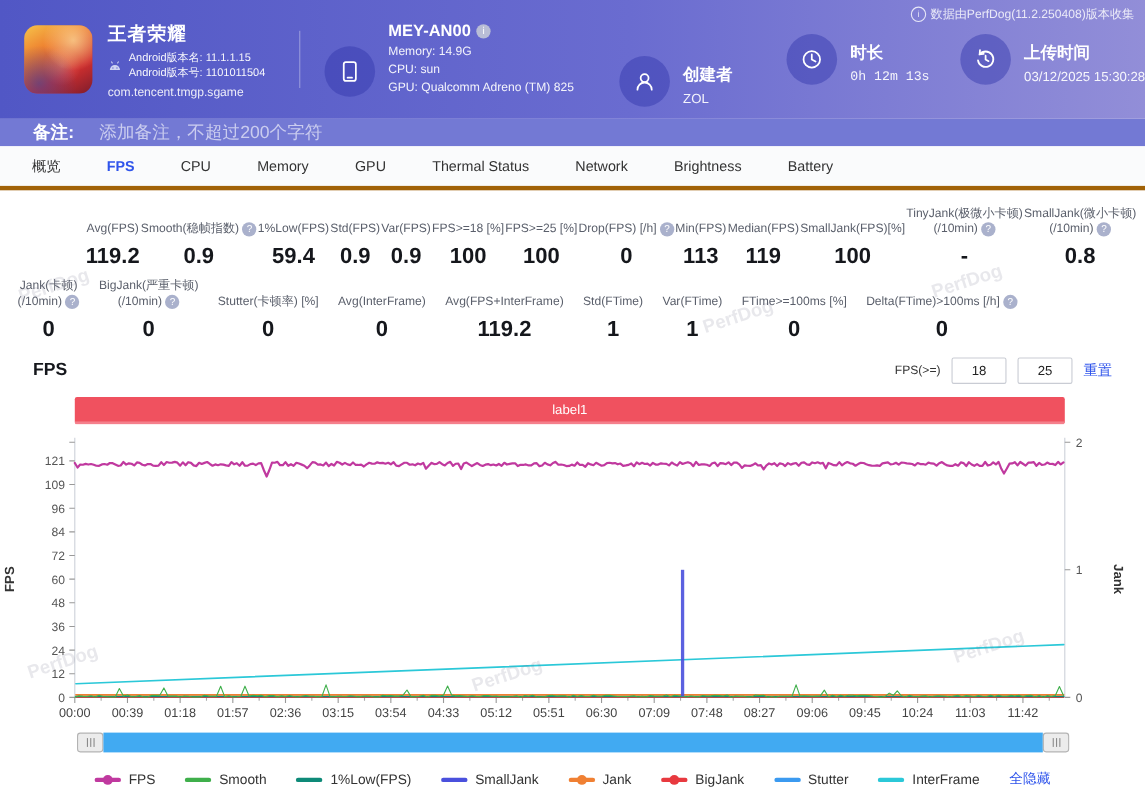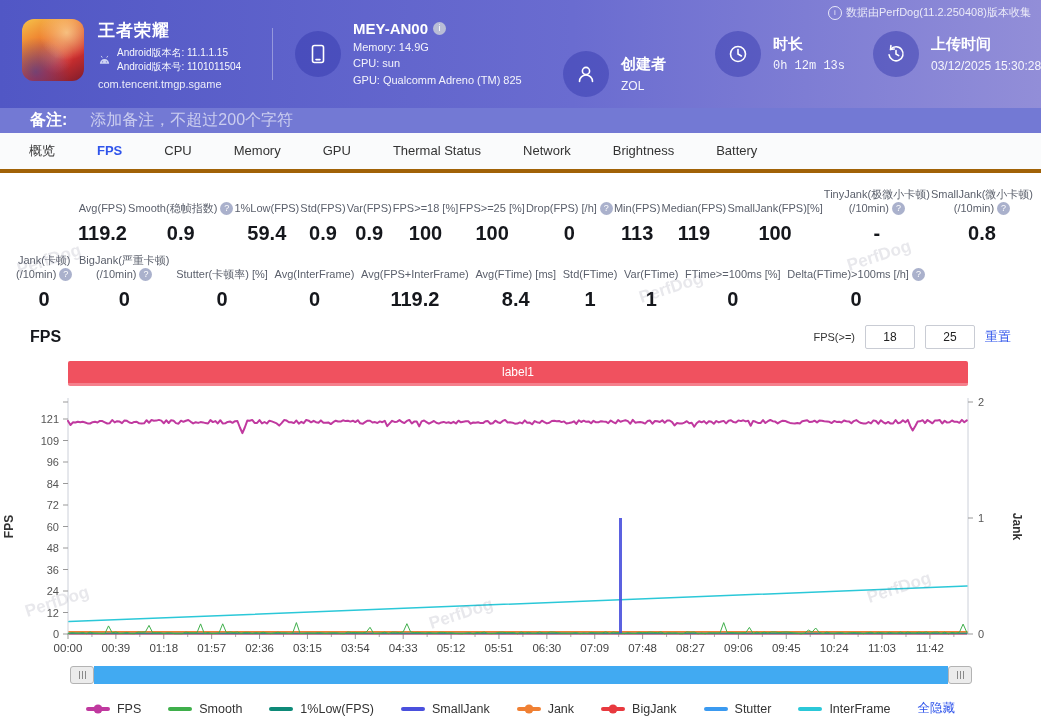--- a/index.html
+++ b/index.html
@@ -4,34 +4,34 @@
 <style>
   html,body{margin:0;padding:0;background:#fff;}
   body{font-family:"Liberation Sans",sans-serif;-webkit-font-smoothing:antialiased;}
   .page{position:relative;width:1041px;height:720px;background:#fff;overflow:hidden;}
 
   
   .header{position:relative;height:108px;background:linear-gradient(90deg,#5157c5 0%,#6a6cd0 55%,#928ed8 100%);color:#fff;}
   .collect-note{position:absolute;top:5px;right:10px;font-size:11px;color:rgba(255,255,255,.82);display:flex;align-items:center;gap:4px;}
   .info-outline{display:inline-block;width:12px;height:12px;border:1px solid rgba(255,255,255,.82);border-radius:50%;font-size:8px;line-height:12px;text-align:center;font-style:normal;}
   .header-cols{display:flex;align-items:center;height:100%;padding:0 22px;box-sizing:border-box;}
-  .app-col{display:flex;gap:14px;width:244px;flex:none;}
+  .app-col{display:flex;align-items:center;gap:14px;width:244px;flex:none;}
   .app-icon{width:62px;height:62px;border-radius:12px;flex:none;position:relative;overflow:hidden;
     background:linear-gradient(150deg,#f6c44a 0%,#ee7f2f 32%,#cf2f2e 68%,#7e1c2c 100%);}
   .app-icon::before{content:"";position:absolute;inset:0;
     background:radial-gradient(circle at 72% 22%,rgba(255,235,170,.65),transparent 42%),
                radial-gradient(circle at 22% 85%,rgba(40,70,170,.55),transparent 48%),
                radial-gradient(circle at 55% 60%,rgba(255,255,255,.18),transparent 35%);}
   .app-meta{min-width:0;}
   .app-title{font-size:17px;font-weight:700;letter-spacing:1px;}
   .app-version-row{display:flex;align-items:center;gap:6px;margin-top:4px;}
   .app-version-lines{font-size:10px;line-height:1.45;color:rgba(255,255,255,.95);}
   .app-package{font-size:11px;margin-top:3px;color:rgba(255,255,255,.88);}
   .vdiv{width:1px;height:52px;background:rgba(255,255,255,.35);margin:0 22px 0 6px;flex:none;}
-  .chip{display:flex;align-items:center;gap:12px;flex:none;}
+  .chip{display:flex;align-items:flex-end;gap:12px;flex:none;}
   .circle{width:46px;height:46px;border-radius:50%;background:rgba(48,54,170,.45);display:flex;align-items:center;justify-content:center;flex:none;}
   .chip-device{width:268px;}
   .chip-creator{width:152px;margin-top:40px;}
   .chip-duration{width:158px;font-family:Liberation Mono, monospace;}
   .device-name-row{display:flex;align-items:center;gap:5px;font-size:15px;font-weight:700;}
   .info-badge{display:inline-block;width:13px;height:13px;border-radius:50%;background:#b9bdd6;color:#fff;font-size:9px;line-height:13px;text-align:center;font-weight:400;}
   .device-lines{font-size:11px;line-height:1.5;color:rgba(255,255,255,.92);margin-top:2px;}
   .chip-label{font-size:15px;font-weight:700;}
   .chip-value{font-size:12px;margin-top:5px;color:rgba(255,255,255,.92);}
 
@@ -307,26 +307,20 @@
         <div class="stat-label">
           <div class="sl">Avg(InterFrame)</div>
         </div>
         <div class="stat-value">0</div>
       </div>
       <div class="stat">
         <div class="stat-label">
           <div class="sl">Avg(FPS+InterFrame)</div>
         </div>
         <div class="stat-value">119.2</div>
-      </div>
-      <div class="stat">
-        <div class="stat-label">
-          <div class="sl">Avg(FTime) [ms]</div>
-        </div>
-        <div class="stat-value">8.4</div>
       </div>
       <div class="stat">
         <div class="stat-label">
           <div class="sl">Std(FTime)</div>
         </div>
         <div class="stat-value">1</div>
       </div>
       <div class="stat">
         <div class="stat-label">
           <div class="sl">Var(FTime)</div>

